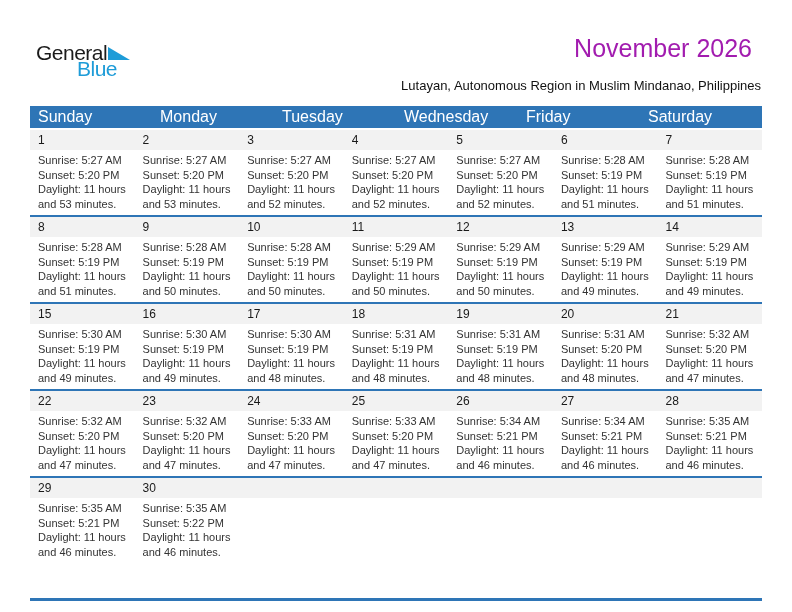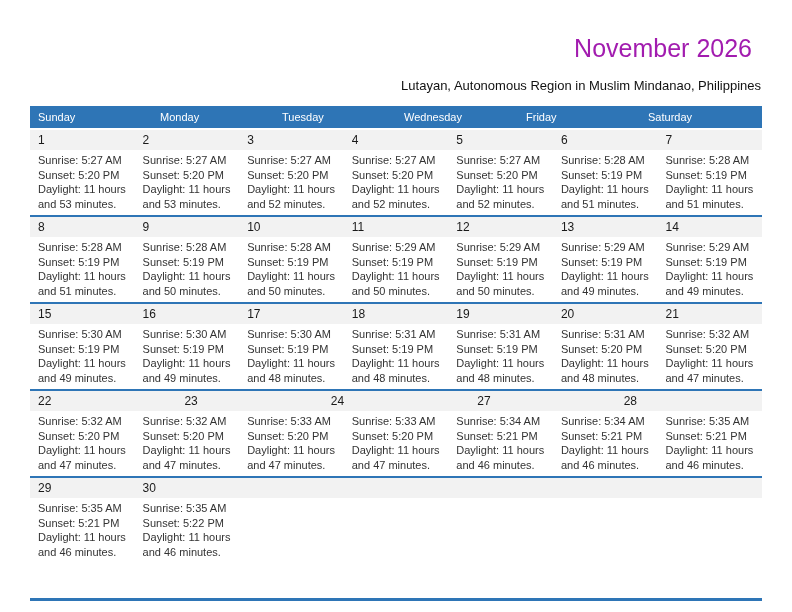--- a/index.html
+++ b/index.html
@@ -14,38 +14,47 @@
   .logo-general { font-size:21px; font-weight:500; color:#1b1b1b; letter-spacing:-0.5px; }
   .logo-flag { margin-left:1px; margin-bottom:3px; }
   .logo-blue { font-size:21px; font-weight:500; color:var(--logo-blue,#1e9cd8); letter-spacing:-0.5px; margin-left:41px; margin-top:-5px; }
   
   .title { position:absolute; top:34px; right:40px; font-size:25px; color:#a21caf; }
   .subtitle { position:absolute; top:78px; right:31px; font-size:13px; color:#111; }
   
   .calendar { position:absolute; left:30px; top:106px; width:732px; }
   .weekday-row { display:flex; background:var(--header-bg,#2e75b6); height:22px; }
   .header-cell {
-    flex:1 1 0; color:#ffffff; font-size:11px; line-height:22px;
+    flex:1 1 0; color:#ffffff; font-size:16px; line-height:22px;
     padding-left:8px; overflow:hidden; white-space:nowrap;
   }
   .week-row { margin-top:2px; }
   .week-row.bordered { border-top:2px solid var(--accent-line,#2e75b6); margin-top:0; }
   .day-band { display:flex; background:var(--day-band-bg,#f2f2f2); height:20px; }
   .day-cell { flex:1 1 0; font-size:12px; line-height:20px; padding-left:8px; color:#1a1a1a; }
   .details-band { display:flex; height:65px; }
   .detail-cell { flex:1 1 0; padding:3px 5px 0 8px; }
   .detail-line { font-size:11px; line-height:14.5px; color:#333; white-space:nowrap; }
   
   .footer-bar { position:absolute; left:30px; top:598px; width:732px; height:3px; background:var(--accent-line,#2e75b6); }
 </style>
 </head>
 <body>
 
 <div class="page">
 
+  <div class="logo">
+    <div class="logo-row1">
+      <span class="logo-general">General</span>
+      <svg class="logo-flag" width="22" height="13" viewBox="0 0 22 13">
+        <polygon points="0,0 22,13 0,13" fill="#1e9cd8"></polygon>
+      </svg>
+    </div>
+    <div class="logo-blue">Blue</div>
+  </div>
 
   <div class="title">November 2026</div>
   <div class="subtitle">Lutayan, Autonomous Region in Muslim Mindanao, Philippines</div>
 
   <div class="calendar">
     <div class="weekday-row">
         <div class="header-cell">Sunday</div>
         <div class="header-cell">Monday</div>
         <div class="header-cell">Tuesday</div>
         <div class="header-cell">Wednesday</div>
@@ -216,20 +225,22 @@
               <div class="detail-line">Daylight: 11 hours</div>
               <div class="detail-line">and 47 minutes.</div>
             </div>
           </div>
         </div>
         <div class="week-row bordered">
           <div class="day-band">
             <div class="day-cell">22</div>
             <div class="day-cell">23</div>
             <div class="day-cell">24</div>
+            <div class="day-cell">25</div>
+            <div class="day-cell">26</div>
             <div class="day-cell">27</div>
             <div class="day-cell">28</div>
           </div>
           <div class="details-band">
             <div class="detail-cell">
               <div class="detail-line">Sunrise: 5:32 AM</div>
               <div class="detail-line">Sunset: 5:20 PM</div>
               <div class="detail-line">Daylight: 11 hours</div>
               <div class="detail-line">and 47 minutes.</div>
             </div>

